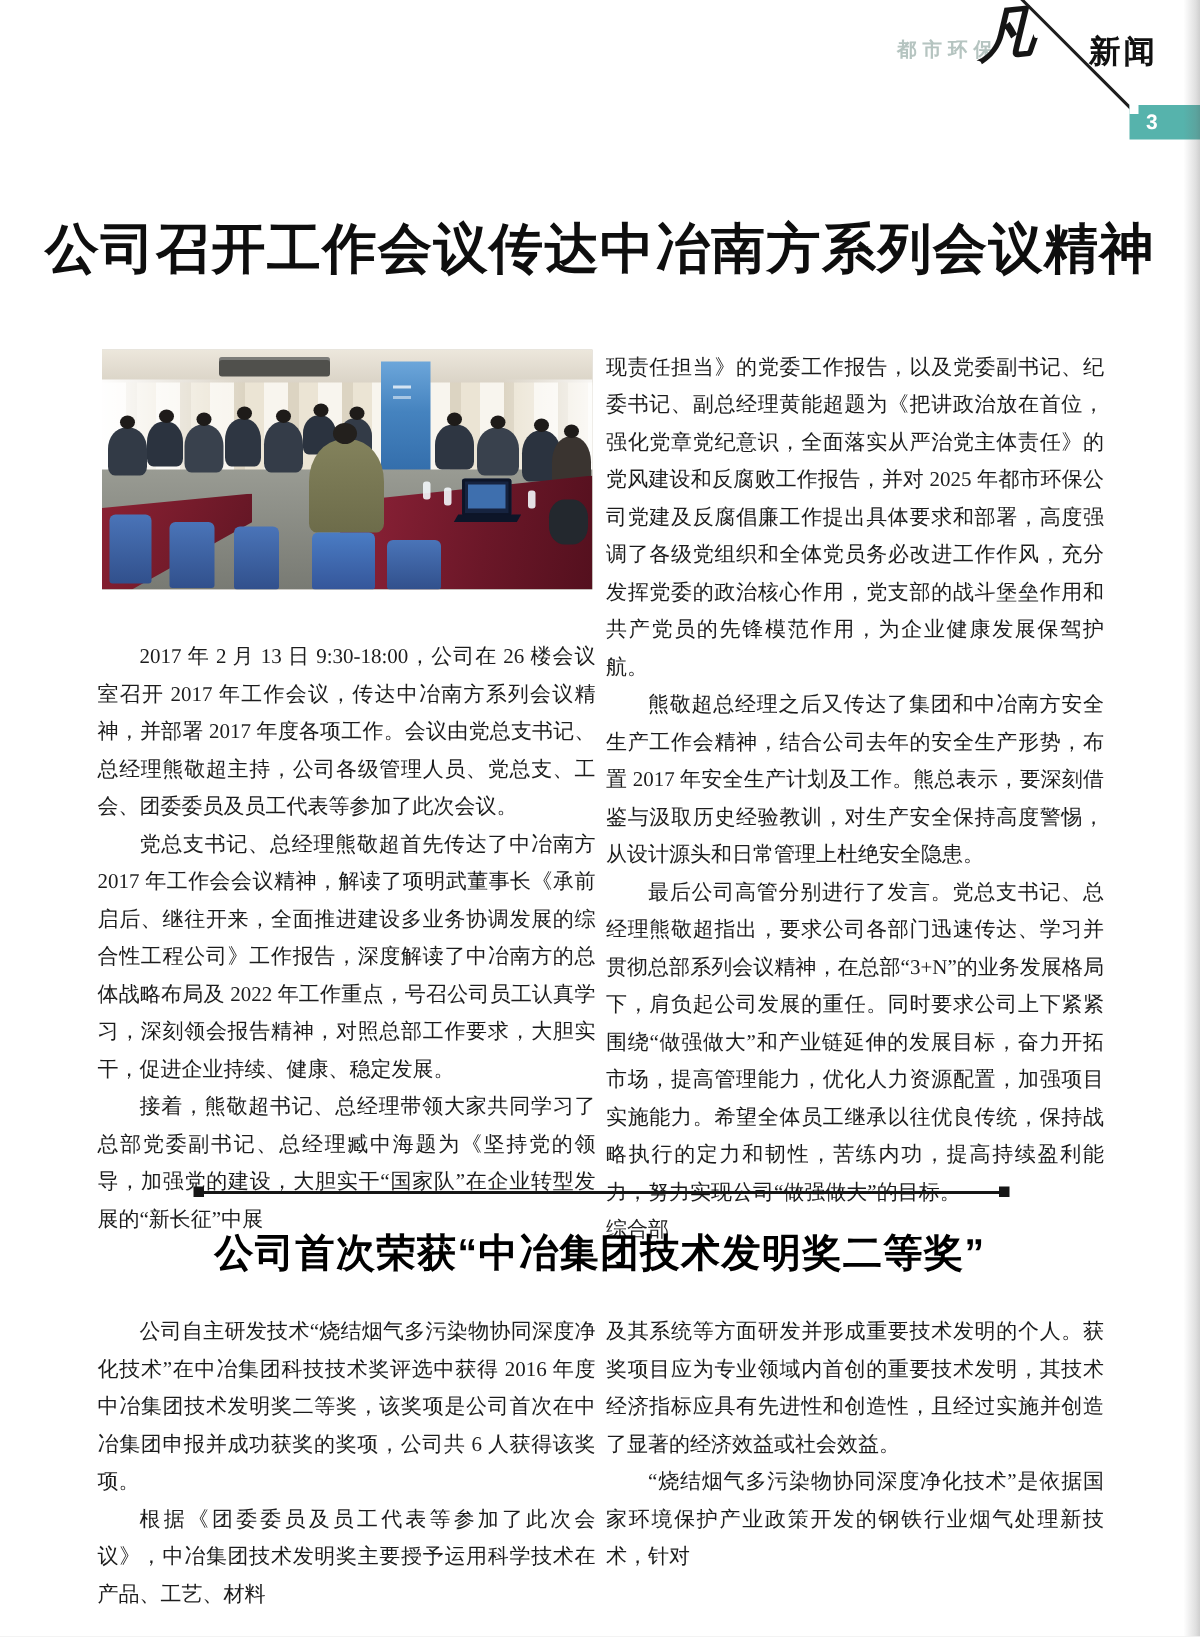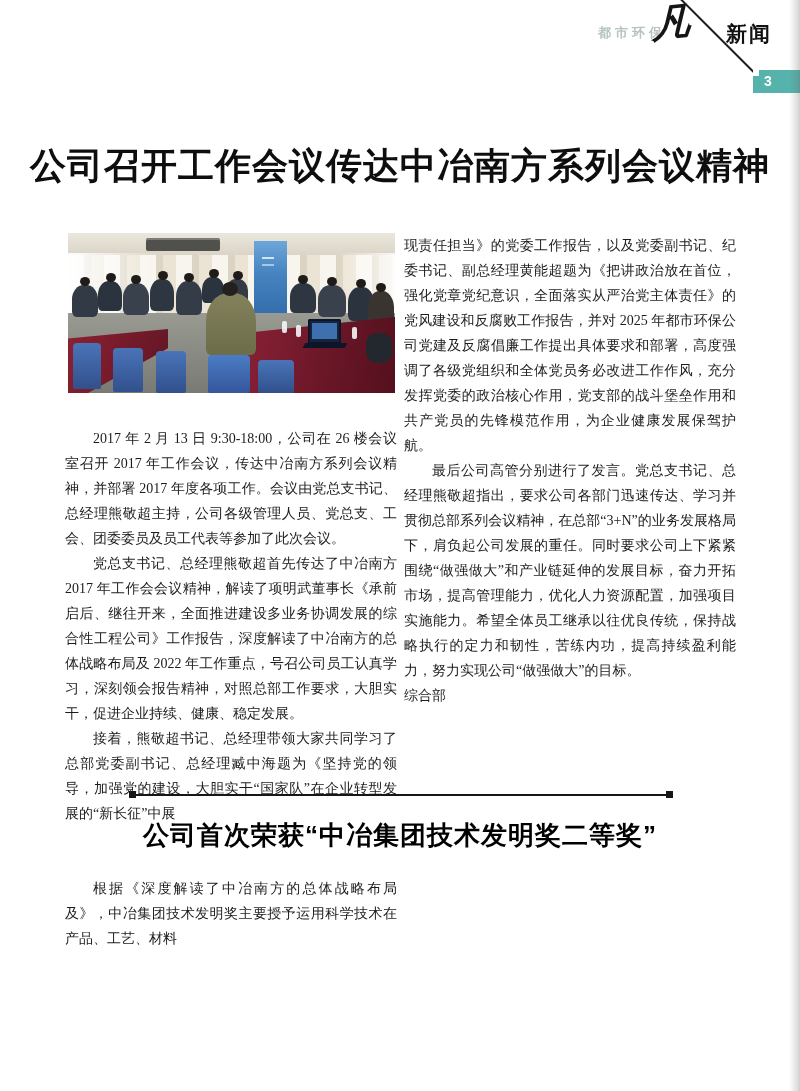--- a/index.html
+++ b/index.html
@@ -136,24 +136,30 @@
     <div class="ph-bag"></div>
   </div>
 
   <div class="col a1-left">
     <p class="indent">2017 年 2 月 13 日 9:30-18:00，公司在 26 楼会议室召开 2017 年工作会议，传达中冶南方系列会议精神，并部署 2017 年度各项工作。会议由党总支书记、总经理熊敬超主持，公司各级管理人员、党总支、工会、团委委员及员工代表等参加了此次会议。</p>
     <p class="indent">党总支书记、总经理熊敬超首先传达了中冶南方 2017 年工作会会议精神，解读了项明武董事长《承前启后、继往开来，全面推进建设多业务协调发展的综合性工程公司》工作报告，深度解读了中冶南方的总体战略布局及 2022 年工作重点，号召公司员工认真学习，深刻领会报告精神，对照总部工作要求，大胆实干，促进企业持续、健康、稳定发展。</p>
     <p class="indent">接着，熊敬超书记、总经理带领大家共同学习了总部党委副书记、总经理臧中海题为《坚持党的领导，加强党的建设，大胆实干“国家队”在企业转型发展的“新长征”中展</p>
   </div>
   <div class="col a1-right">
     <p>现责任担当》的党委工作报告，以及党委副书记、纪委书记、副总经理黄能超题为《把讲政治放在首位，强化党章党纪意识，全面落实从严治党主体责任》的党风建设和反腐败工作报告，并对 2025 年都市环保公司党建及反腐倡廉工作提出具体要求和部署，高度强调了各级党组织和全体党员务必改进工作作风，充分发挥党委的政治核心作用，党支部的战斗堡垒作用和共产党员的先锋模范作用，为企业健康发展保驾护航。</p>
+    <p class="indent">熊敬超总经理之后又传达了集团和中冶南方安全生产工作会精神，结合公司去年的安全生产形势，布置 2017 年安全生产计划及工作。熊总表示，要深刻借鉴与汲取历史经验教训，对生产安全保持高度警惕，从设计源头和日常管理上杜绝安全隐患。</p>
     <p class="indent">最后公司高管分别进行了发言。党总支书记、总经理熊敬超指出，要求公司各部门迅速传达、学习并贯彻总部系列会议精神，在总部“3+N”的业务发展格局下，肩负起公司发展的重任。同时要求公司上下紧紧围绕“做强做大”和产业链延伸的发展目标，奋力开拓市场，提高管理能力，优化人力资源配置，加强项目实施能力。希望全体员工继承以往优良传统，保持战略执行的定力和韧性，苦练内功，提高持续盈利能力，努力实现公司“做强做大”的目标。</p>
     <p class="attribution">综合部</p>
   </div>
 
   <div class="separator"></div>
 
   <div class="a2-title">公司首次荣获“中冶集团技术发明奖二等奖”</div>
   <div class="col a2-left">
-    <p class="indent">根据《深度解读了中冶南方的总体战略布局及》，中冶集团技术发明奖主要授予运用科学技术在产品、工艺、材料</p>
+    <p class="indent">公司自主研发技术“烧结烟气多污染物协同深度净化技术”在中冶集团科技技术奖评选中获得 2016 年度中冶集团技术发明奖二等奖，该奖项是公司首次在中冶集团申报并成功获奖的奖项，公司共 6 人获得该奖项。</p>
+    <p class="indent">根据《团委委员及员工代表等参加了此次会议》，中冶集团技术发明奖主要授予运用科学技术在产品、工艺、材料</p>
+  </div>
+  <div class="col a2-right">
+    <p>及其系统等方面研发并形成重要技术发明的个人。获奖项目应为专业领域内首创的重要技术发明，其技术经济指标应具有先进性和创造性，且经过实施并创造了显著的经济效益或社会效益。</p>
+    <p class="indent">“烧结烟气多污染物协同深度净化技术”是依据国家环境保护产业政策开发的钢铁行业烟气处理新技术，针对</p>
   </div>
 
 </div>
 
 </body></html>

